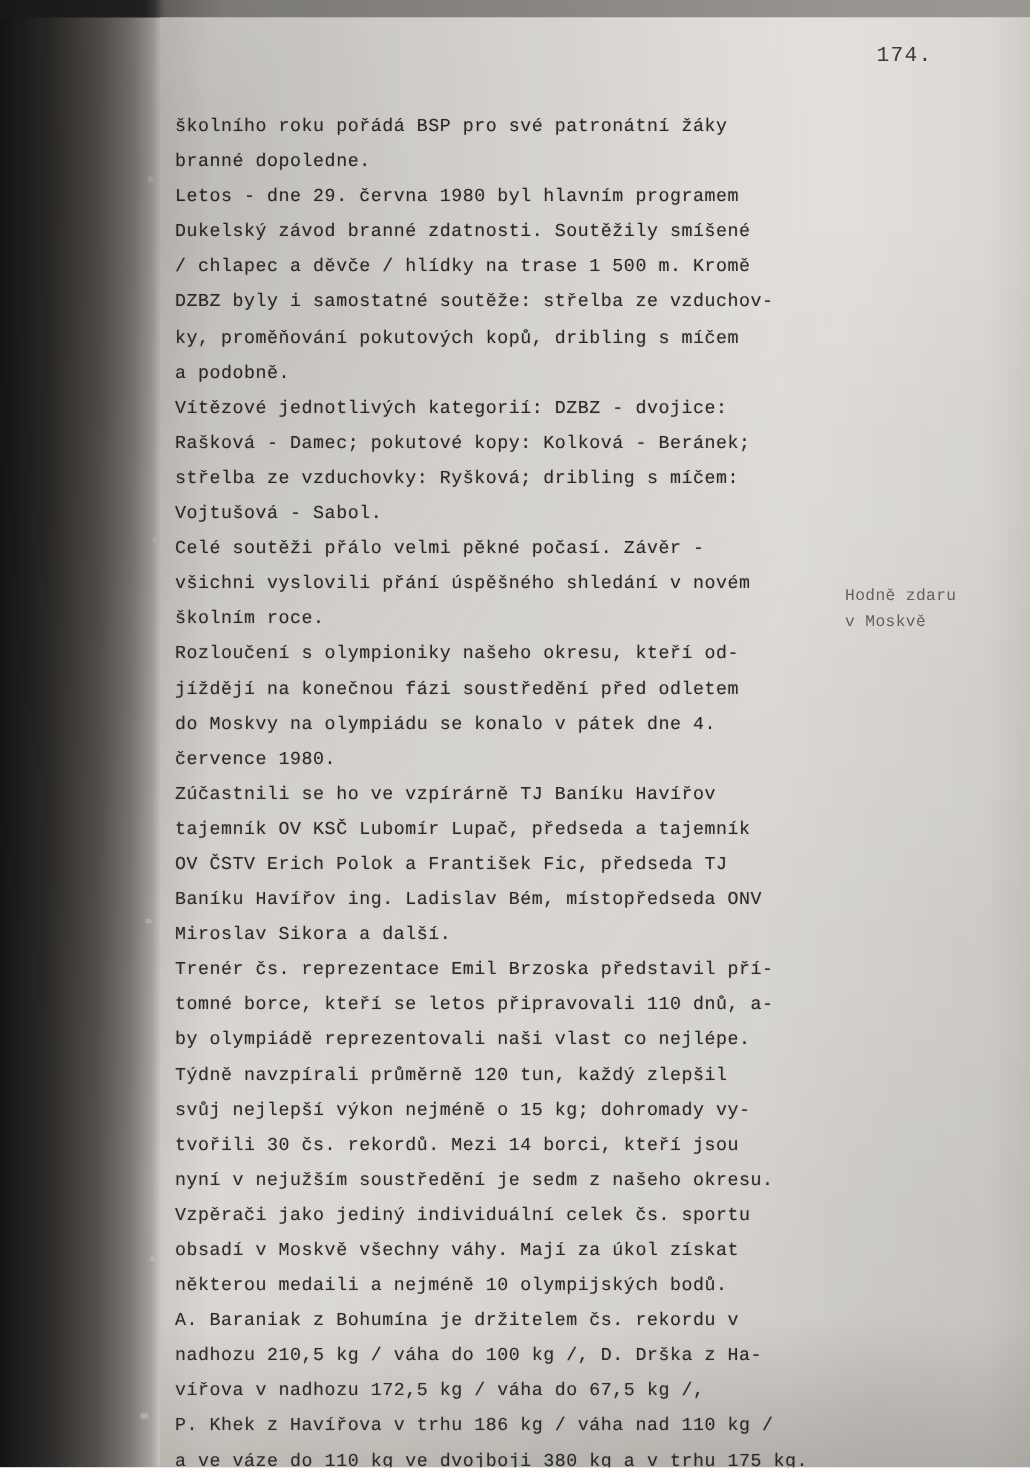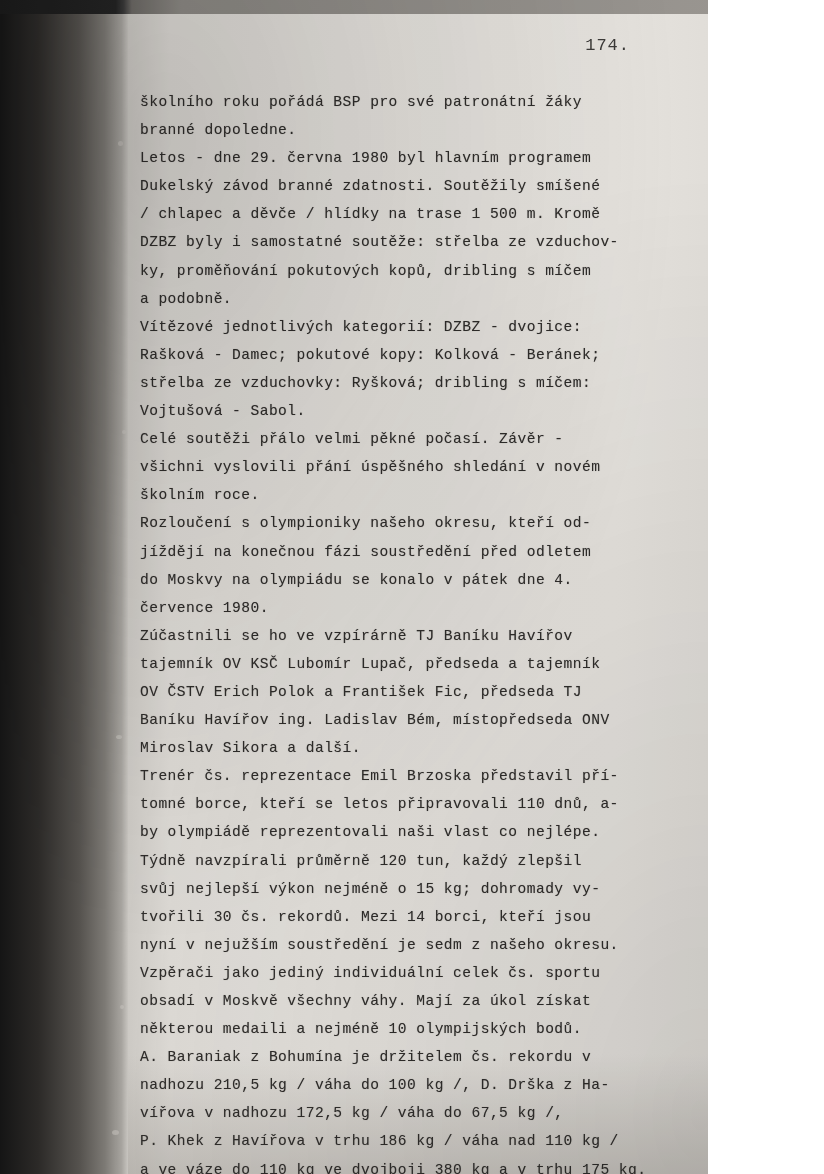--- a/index.html
+++ b/index.html
@@ -2,21 +2,21 @@
 <html><head>
 <meta charset="utf-8">
 <style>
   html, body {
     margin: 0;
     padding: 0;
     background: #ffffff;
   }
   #page {
     position: relative;
-    width: 708px;
+    width: 824px;
     height: 1174px;
     overflow: hidden;
     background: #d8d5d0;
     font-family: "Liberation Mono", monospace;
   }
   
   .scan-top-bar {
     position: absolute;
     top: 0; left: 0;
     width: 824px; height: 14px;
@@ -142,20 +142,22 @@
 některou medaili a nejméně 10 olympijských bodů.
 A. Baraniak z Bohumína je držitelem čs. rekordu v
 nadhozu 210,5 kg / váha do 100 kg /, D. Drška z Ha-
 vířova v nadhozu 172,5 kg / váha do 67,5 kg /,
 P. Khek z Havířova v trhu 186 kg / váha nad 110 kg /
 a ve váze do 110 kg ve dvojboji 380 kg a v trhu 175 kg.
 Br. Matykiewicz z Bohumína v nadhozu 205,5 kg váha
 do 110 kg, J. Rutter z Havířova 180,5 kg v nadhozu a
 322,5 kg ve dvojboji, Ota Zaremba ve váze do 100 kg</div>
 
+  <div class="margin-note">Hodně zdaru
+v Moskvě</div>
 
   <div class="speck" style="top:141px;left:118px;width:5px;height:5px;"></div>
   <div class="speck" style="top:430px;left:122px;width:4px;height:4px;"></div>
   <div class="speck" style="top:735px;left:116px;width:6px;height:4px;"></div>
   <div class="speck" style="top:1005px;left:120px;width:4px;height:4px;"></div>
   <div class="speck" style="top:1130px;left:112px;width:7px;height:5px;"></div>
 
   <div class="grain"></div>
 </div>
 

